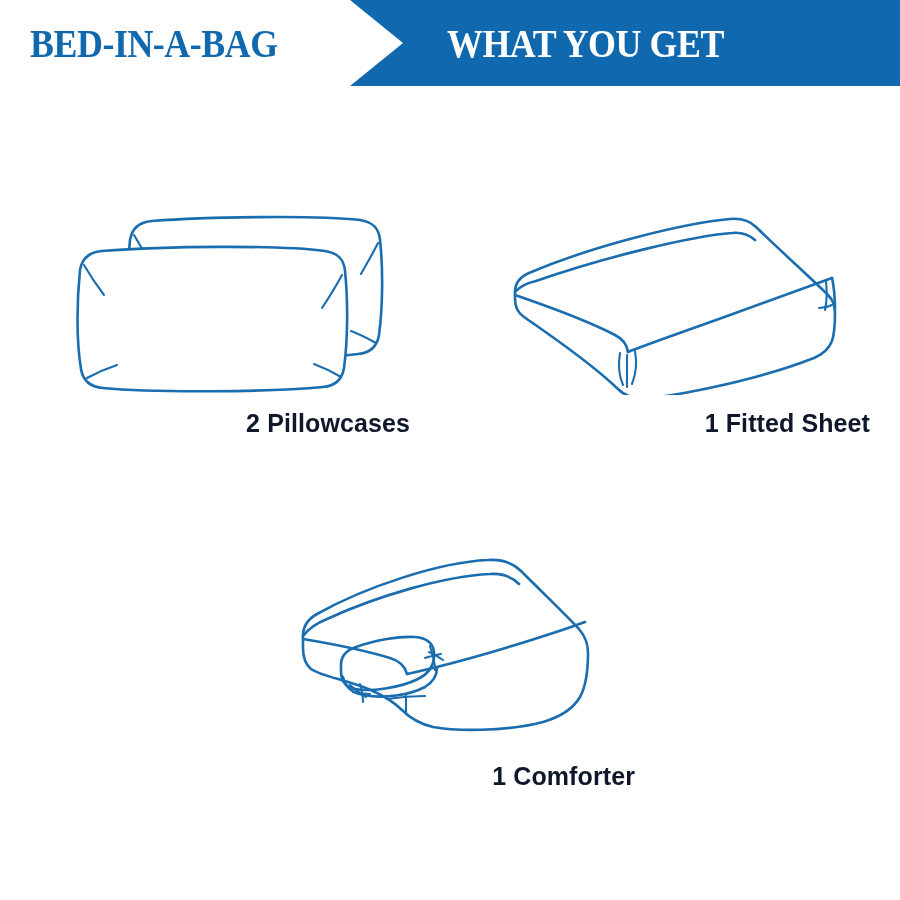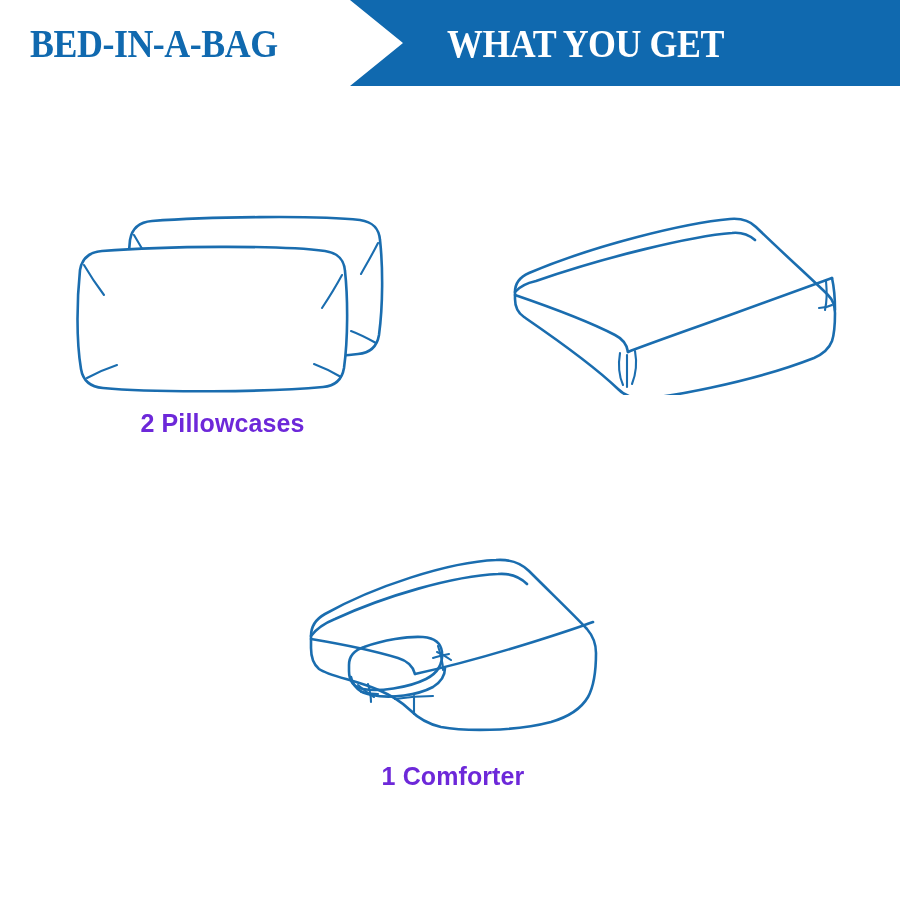--- a/index.html
+++ b/index.html
@@ -57,31 +57,31 @@
   }
 
   
   .item {
     position: absolute;
   }
   .item-art {
     display: block;
   }
   .item-caption {
-    text-align: center;
+    text-align: right;
     font-size: 25px;
     font-weight: bold;
-    color: #6d28d9;
+    color: #0f172a;
     letter-spacing: 0.1px;
     white-space: nowrap;
   }
 
   #cell-pillowcases { left: 35px;  top: 195px; width: 375px; }
   #cell-fittedsheet { left: 480px; top: 195px; width: 390px; }
-  #cell-comforter   { left: 263px; top: 540px; width: 380px; }
+  #cell-comforter   { left: 255px; top: 540px; width: 380px; }
 
   #cell-pillowcases .item-caption { margin-top: 14px; }
   #cell-fittedsheet .item-caption { margin-top: 14px; }
   #cell-comforter   .item-caption { margin-top: 22px; }
 
   .art-stroke {
     fill: none;
     stroke: #1A6DAF;
     stroke-width: 2.6;
     stroke-linecap: round;
@@ -167,20 +167,21 @@
 
     <path class="art-stroke" d="M352,83 C354,92 355,103 355,115"></path>
 
     <path class="art-stroke-thin" d="M140,158 C138,170 139,181 143,190"></path>
     <path class="art-stroke-thin" d="M155,156 C157,167 156,179 152,189"></path>
     <path class="art-stroke-thin" d="M147,160 C147,172 147,183 147,192"></path>
 
     <path class="art-stroke-thin" d="M346,86 C347,96 347,106 345,115"></path>
     <path class="art-stroke-thin" d="M352,110 C348,112 344,113 339,113"></path>
   </svg>
+  <div class="item-caption">1 Fitted Sheet</div>
 </div>
 
 <div class="item" id="cell-comforter">
   <svg class="item-art" width="380" height="200" viewBox="0 0 380 200">
 
     <path class="art-stroke art-fill-white" d="M48,96 C48,86 53,79 62,74
              C110,47 185,22 233,20
              C248,19 258,23 266,31
              C288,53 312,76 324,89
              C330,96 333,103 333,113

